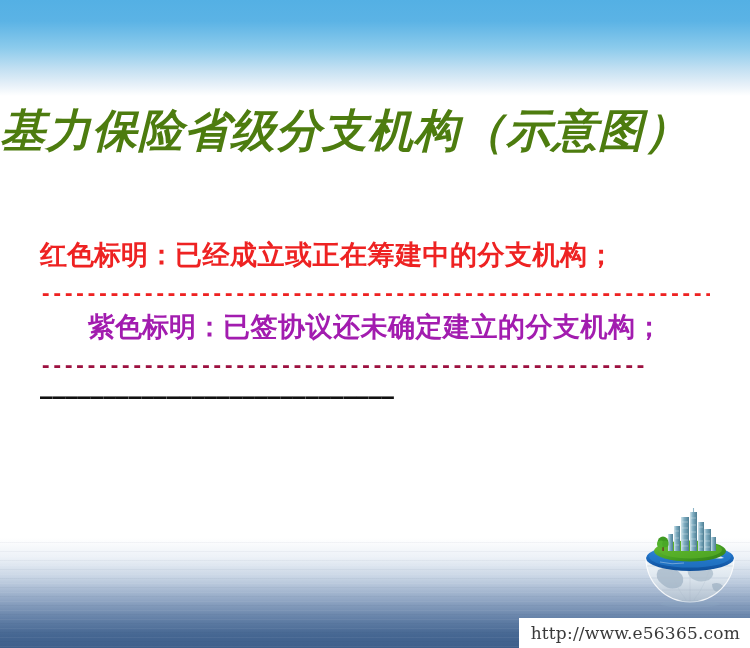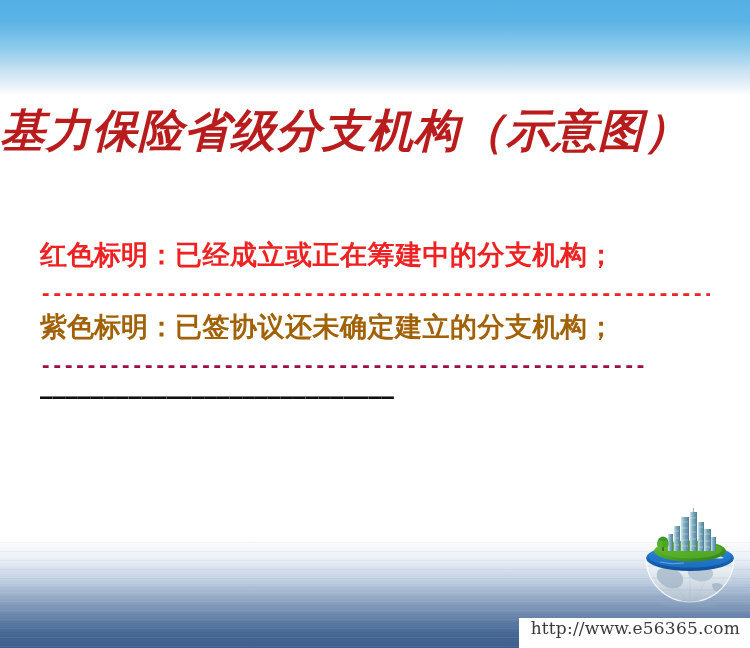--- a/index.html
+++ b/index.html
@@ -70,21 +70,21 @@
   .title {
     position: absolute;
     left: 0; top: 100px;
     width: 634px;
     text-align: center;
     font-family: "DejaVu Serif", "Liberation Serif", serif;
     font-size: 45px;
     line-height: 62px;
     font-weight: bold;
     font-style: italic;
-    color: #b91c1c;
+    color: #4d7c0f;
     letter-spacing: 1px;
     white-space: nowrap;
   }
 
   
   .legend {
     position: absolute;
     left: 40px;
     top: 232px;
     width: 670px;
@@ -93,21 +93,21 @@
     font-size: 27px;
     line-height: 34px;
     font-weight: bold;
     white-space: nowrap;
     letter-spacing: 0.5px;
   }
   .legend-row .lead { letter-spacing: 0px; }
   .legend-row .thin { font-weight: normal; }
 
   .row-red    { color: #ee2222; margin-top: 6px; }
-  .row-purple { color: #a16207; margin-top: 6px; }
+  .row-purple { color: #a21caf; margin-top: 6px; margin-left: 48px; }
   .row-black  { color: #111111; margin-top: 6px; }
 
   .rule {
     font-family: "DejaVu Sans Mono", "Liberation Mono", monospace;
     font-size: 19px;
     line-height: 22px;
     letter-spacing: 0px;
     white-space: nowrap;
     overflow: hidden;
     font-weight: bold;
@@ -128,21 +128,21 @@
 
   
   .watermark {
     position: absolute;
     right: 0;
     bottom: 0;
     height: 30px;
     padding: 0 10px 0 12px;
     background: #ffffff;
     display: flex;
-    align-items: flex-start;
+    align-items: center;
     box-sizing: border-box;
   }
   .watermark span {
     font-family: "DejaVu Serif", "Liberation Serif", serif;
     font-size: 17px;
     color: #3a3a3a;
     white-space: nowrap;
     letter-spacing: 0.2px;
   }
 </style>

